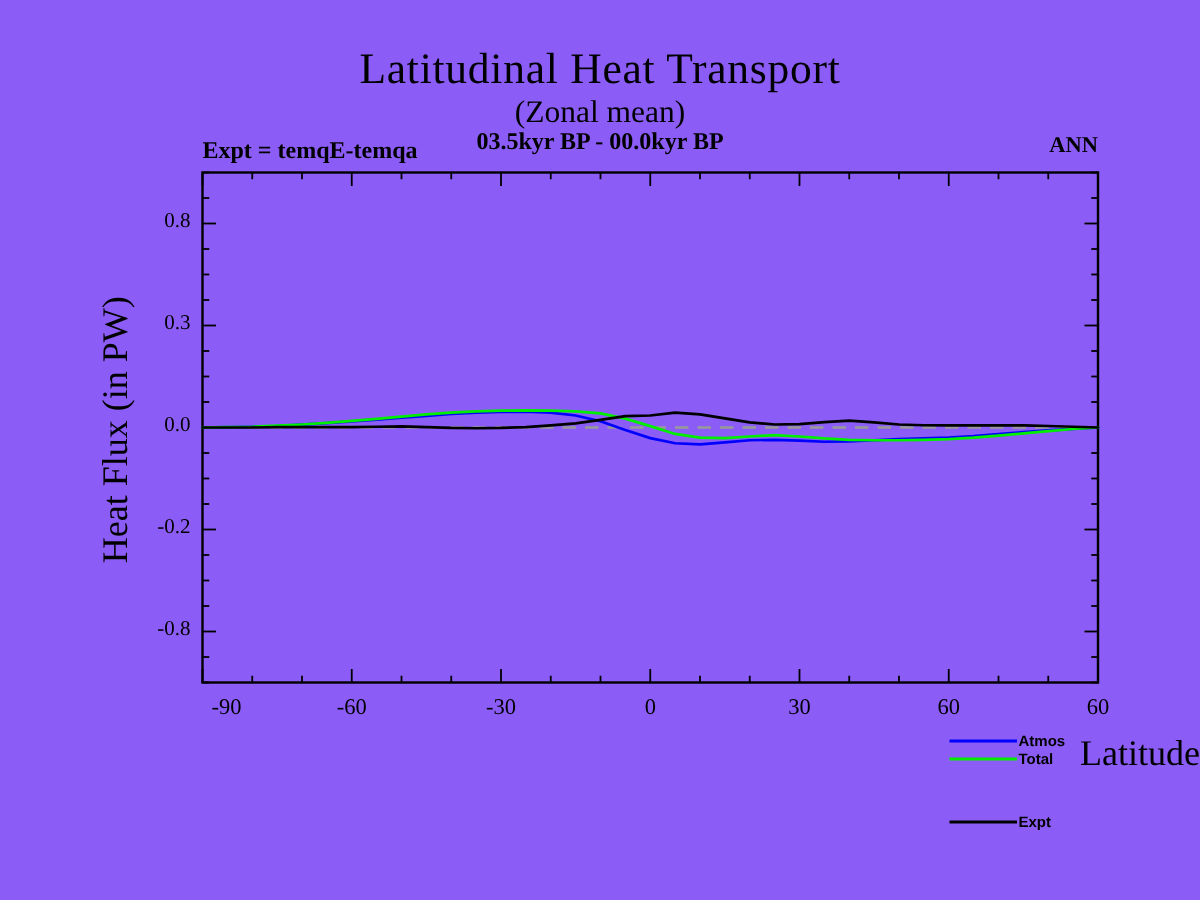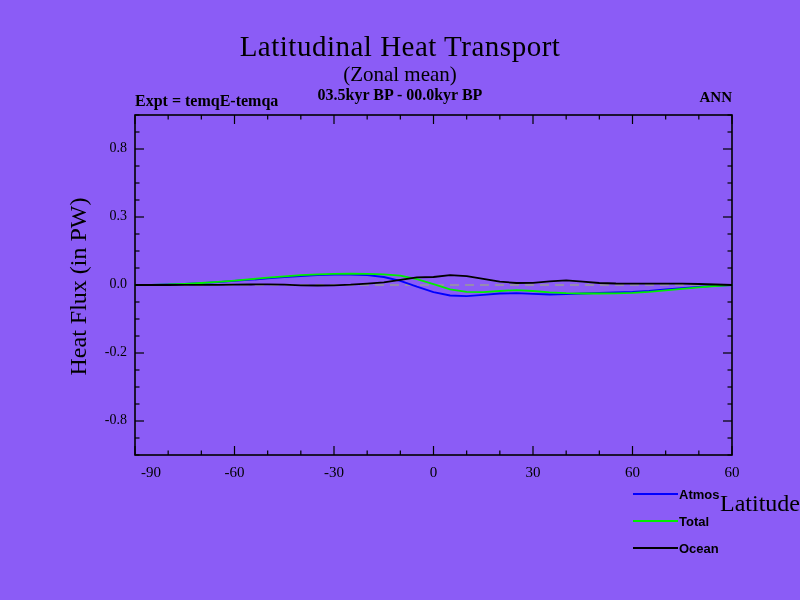--- a/index.html
+++ b/index.html
@@ -76,21 +76,21 @@
     display: flex;
     align-items: center;
   }
   .legend-line {
     width: 45px;
     height: 0;
     border-top: 2px solid #000;
   }
   .legend-label {
     font-family: "Liberation Sans", sans-serif;
-    font-size: 13px;
+    font-size: 10px;
     font-weight: bold;
     color: #000000;
     margin-left: 1px;
     white-space: nowrap;
   }
   svg { display: block; }
 </style>
 </head>
 <body>
 
@@ -206,23 +206,23 @@
     </div>
 
   <div class="abs xlabel">Latitude</div>
   <div class="abs ylabel">Heat Flux (in PW)</div>
 
   <div id="legend">
     <div class="legend-row" style="top:487px;">
       <div class="legend-line" style="border-top-color: rgb(0, 0, 255);"></div>
       <span class="legend-label">Atmos</span>
     </div>
-    <div class="legend-row" style="top:514px;">
+    <div class="legend-row" style="top:499px;">
       <div class="legend-line" style="border-top-color: rgb(0, 238, 0);"></div>
       <span class="legend-label">Total</span>
     </div>
     <div class="legend-row" style="top:541px;">
       <div class="legend-line" style="border-top-color: rgb(0, 0, 0);"></div>
-      <span class="legend-label">Ocean</span>
+      <span class="legend-label">Expt</span>
     </div>
   </div>
 
 </div>
 
 </body></html>

